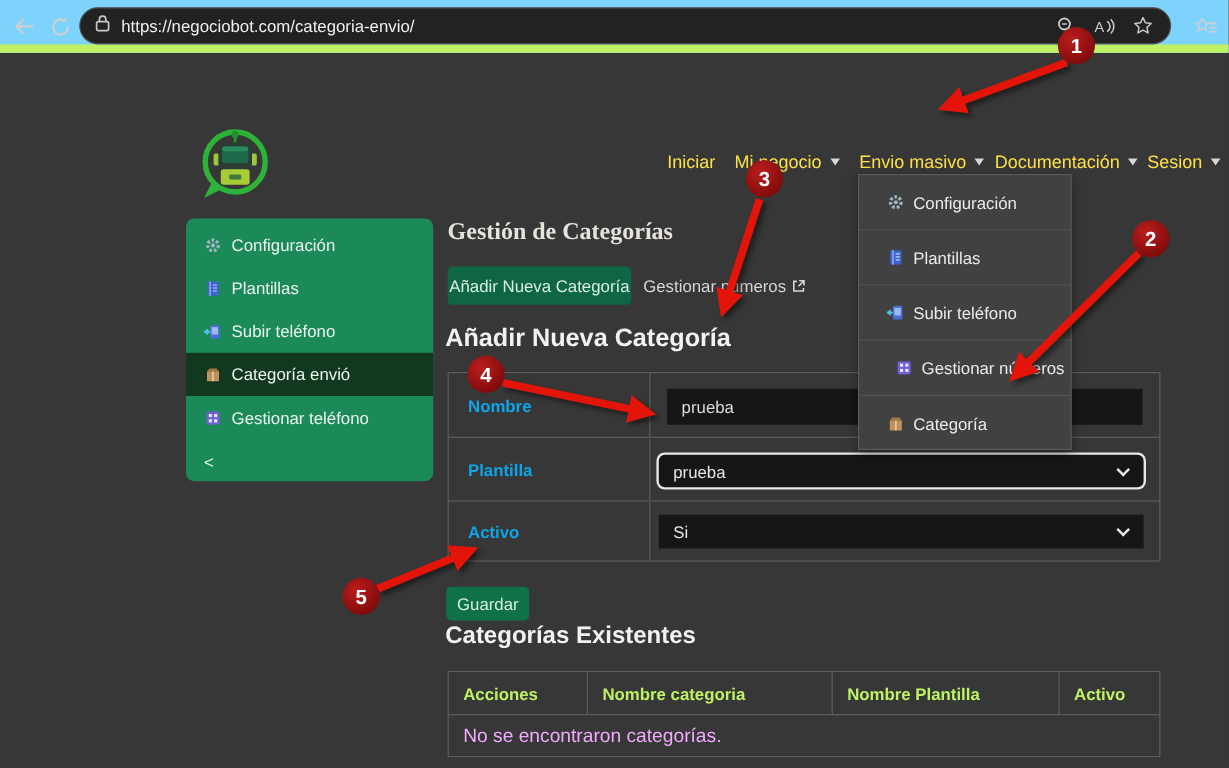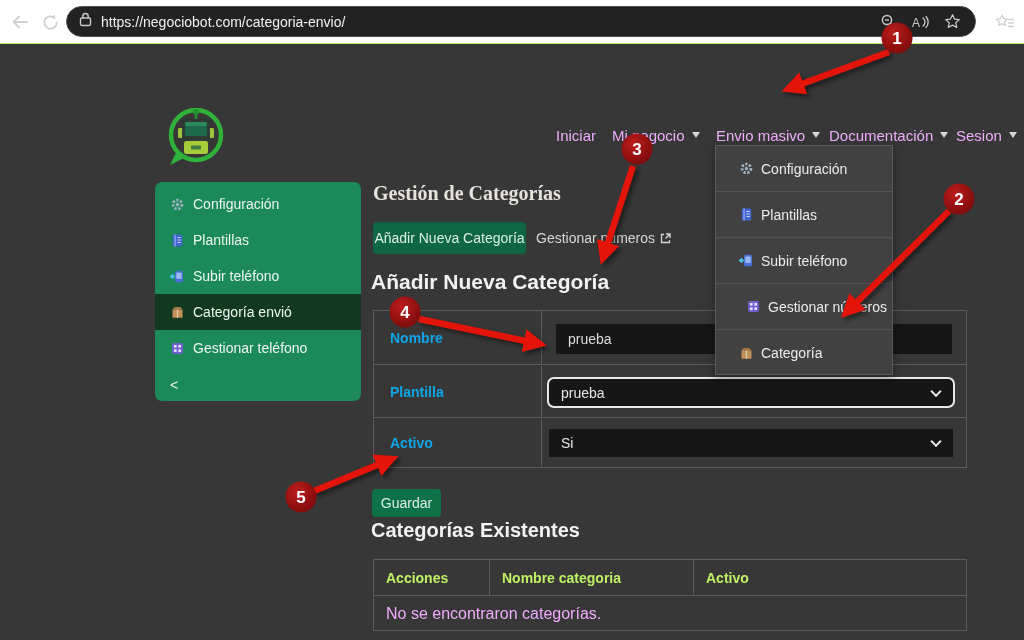--- a/index.html
+++ b/index.html
@@ -2,39 +2,39 @@
 <html><head>
 <meta charset="utf-8">
 <style>
   * { margin:0; padding:0; box-sizing:border-box; }
   html,body { width:1024px; height:640px; overflow:hidden; background:#373737;
               font-family:"Liberation Sans", sans-serif; }
   .screen { position:relative; width:1024px; height:640px; background:#373737; }
 
   
   .browser-bar { position:absolute; left:0; top:0; width:1024px; height:44px;
-                 background:#ffffff; border-bottom:1px solid #bef264; z-index:10; }
+                 background:#7dd3fc; border-bottom:7px solid #bef264; z-index:10; }
   .nav-btn { position:absolute; top:10px; width:24px; height:24px; color:#cfcfcf;
              display:flex; align-items:center; justify-content:center; cursor:pointer; }
   .url-pill { position:absolute; left:66px; top:6px; width:910px; height:31px;
               background:#222222; border:1px solid #4e4e4e; border-radius:16px;
               display:flex; align-items:center; padding:0 12px; }
   .url-text { color:#f0f0f0; font-size:14px; margin-left:9px; flex:1; white-space:nowrap; }
   .pill-icon { width:22px; height:22px; display:flex; align-items:center; justify-content:center;
                color:#c9c9c9; margin-left:10px; cursor:pointer; }
   .collections-btn { position:absolute; right:6px; top:10px; width:26px; height:24px;
                      display:flex; align-items:center; justify-content:center; color:#cfcfcf; }
 
   
   .page { position:absolute; left:0; top:45px; width:1024px; height:595px; background:#373737; }
 
   .logo { position:absolute; left:160px; top:57px; width:70px; height:70px; }
 
   .nav-item { position:absolute; top:81px; height:18px; display:flex; align-items:center;
-              gap:7px; color:#f0abfc; font-size:15px; cursor:pointer; white-space:nowrap;justify-content:flex-end; }
+              gap:7px; color:#fde047; font-size:15px; cursor:pointer; white-space:nowrap;justify-content:flex-end; }
   .caret-down { width:0; height:0; border-left:4.5px solid transparent;
                 border-right:4.5px solid transparent; border-top:6px solid #d6d6d6; }
 
   
   .sidebar { position:absolute; left:155px; top:137px; width:206px; height:219px;
              background:#1b8a58; border-radius:7px; overflow:hidden; }
   .side-item { height:36px; display:flex; align-items:center; gap:8px; padding:0 0 0 15px;
                color:#ecf6ee; font-size:14px; cursor:pointer; }
   .side-item.first { height:40px; padding-top:4px; }
   .side-item.active { background:#12391f; }
@@ -278,20 +278,21 @@
     </div>
 
     <button class="btn btn-save">Guardar</button>
 
     <div class="h-sans h-exist">Categorías Existentes</div>
 
     <div class="cat-table">
       <div class="cat-head">
         <div class="cat-th">Acciones</div>
         <div class="cat-th">Nombre categoria</div>
+        <div class="cat-th">Nombre Plantilla</div>
         <div class="cat-th">Activo</div>
       </div>
       <div class="cat-empty">No se encontraron categorías.</div>
     </div>
 
     <div class="dropdown">
       <div class="dd-item">
         <svg class="ico" viewBox="0 0 15 15">
             <circle cx="7.5" cy="7.5" r="4.4" fill="none" stroke="#9fb4c4" stroke-width="2.8" stroke-dasharray="2.2 1.6"></circle>
             <circle cx="7.5" cy="7.5" r="1.7" fill="#9fb4c4"></circle>

